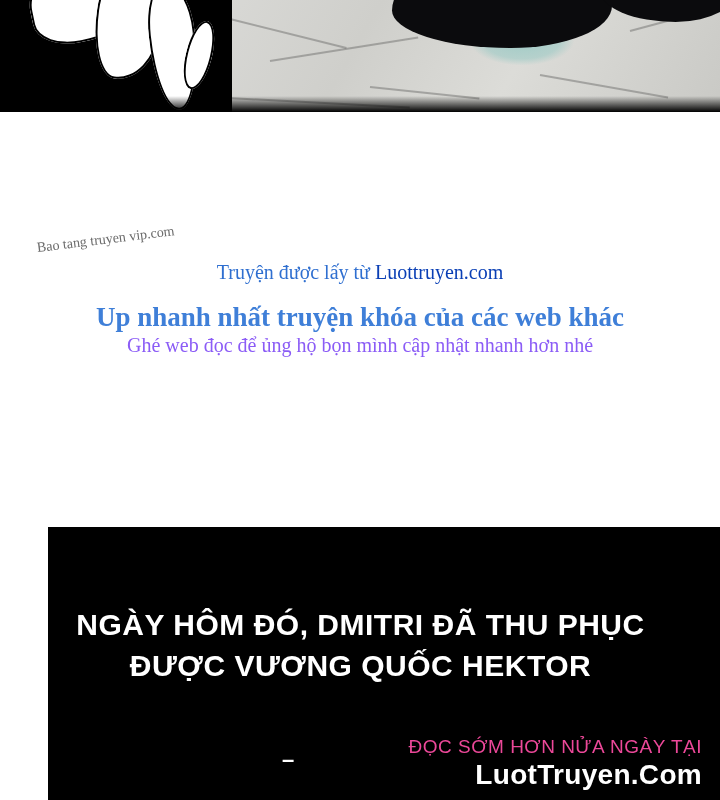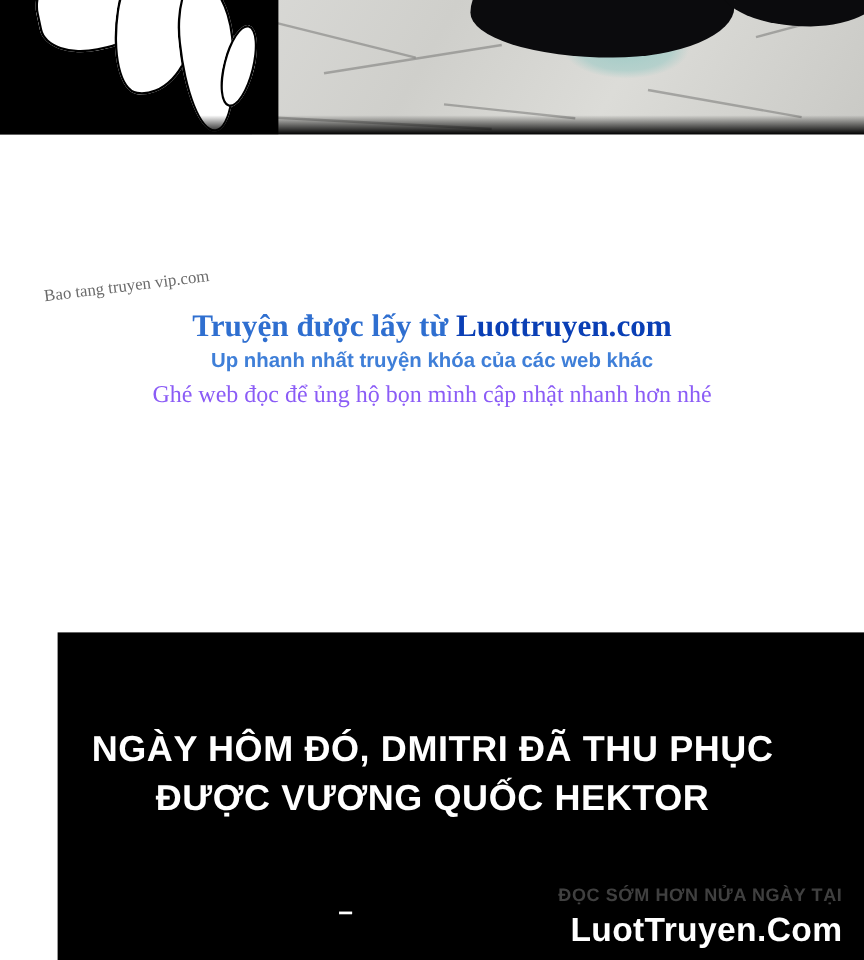--- a/index.html
+++ b/index.html
@@ -82,37 +82,37 @@
   
   .promo {
     position: absolute;
     left: 0;
     top: 258px;
     width: 720px;
     text-align: center;
   }
   .promo-line1 {
     font-family: "Liberation Serif", serif;
-    font-size: 26px;
-    font-weight: bold;
+    font-size: 20px;
+    font-weight: normal;
     color: #2f6fd0;
     line-height: 28px;
     white-space: nowrap;
     text-align: center;
   }
   .promo-line1 .brand {
     color: #0a3fb5;
   }
   .promo-line2 {
-    font-family: Liberation Sans, sans-serif;
-    font-size: 17px;
+    font-family: Liberation Serif, serif;
+    font-size: 27px;
     font-weight: bold;
     color: #3f7fd8;
     line-height: 26px;
-    margin-top: 2px;
+    margin-top: 18px;
     white-space: nowrap;
   }
   .promo-line3 {
     font-family: "Liberation Serif", serif;
     font-size: 20px;
     color: #8b5cf6;
     line-height: 26px;
     margin-top: 2px;
     white-space: nowrap;
   }
@@ -154,23 +154,23 @@
   
   .brand-overlay {
     position: absolute;
     right: 18px;
     bottom: 8px;
     text-align: right;
     width: 300px;
   }
   .brand-tag {
     font-family: "Liberation Sans", sans-serif;
-    font-size: 15px;
-    font-weight: bold;
-    color: #404040;
+    font-size: 19px;
+    font-weight: normal;
+    color: #ec4899;
     letter-spacing: 0.5px;
     line-height: 22px;
     white-space: nowrap;
   }
   .brand-name {
     font-family: "Liberation Sans", sans-serif;
     font-size: 28px;
     font-weight: bold;
     color: #ffffff;
     letter-spacing: 0.3px;

